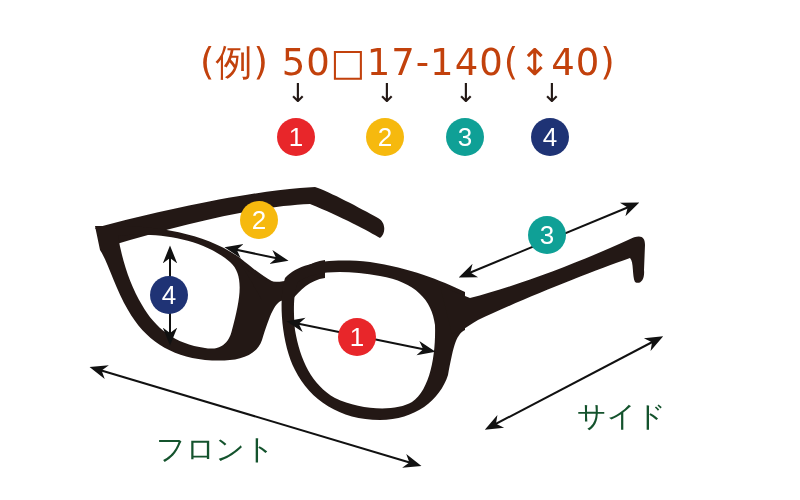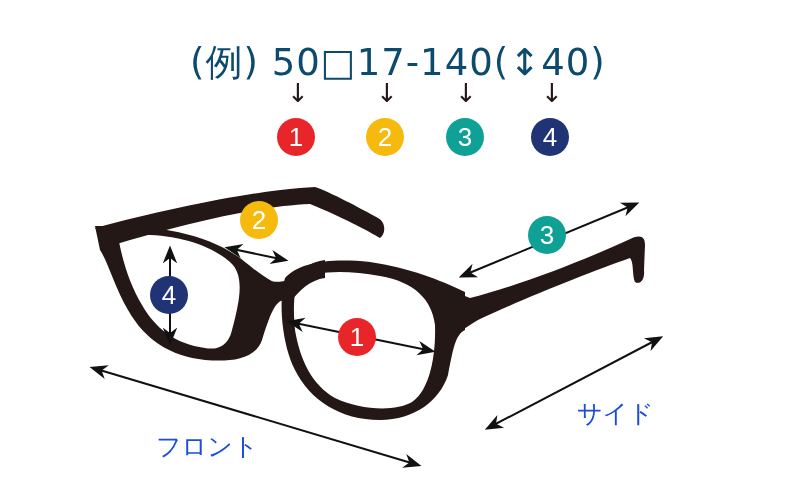--- a/index.html
+++ b/index.html
@@ -1,23 +1,23 @@
 <!DOCTYPE html>
 <html><head>
   <meta charset="utf-8">
   <style>
     html, body { margin: 0; padding: 0; background: #ffffff; }
     body { width: 800px; height: 500px; position: relative; overflow: hidden;
            font-family: "DejaVu Sans", "Liberation Sans", sans-serif; }
-    .example-line { position: absolute; top: 38px; left: 190px; font-size: 37px; color: #0c4a6e;
+    .example-line { position: absolute; top: 38px; left: 200px; font-size: 37px; color: #c2410c;
                     letter-spacing: 1px; white-space: nowrap; font-family: "DejaVu Sans", sans-serif; }
     .down-arrow { position: absolute; font-size: 26px; color: #231815; top: 78px; }
     .badge { position: absolute; width: 38px; height: 38px; border-radius: 50%; color: #fff;
              font-size: 26px; text-align: center; line-height: 38px; font-family: "Liberation Sans", sans-serif; }
-    .label { position: absolute; font-size: 25px; color: #1d4ed8; font-family: "DejaVu Sans", sans-serif; }
+    .label { position: absolute; font-size: 29px; color: #14532d; font-family: "DejaVu Sans", sans-serif; }
     svg { position: absolute; left: 0; top: 0; }
   </style>
 </head>
 <body>
 
 <div class="example-line">(例) 50□17-140(↕40)</div>
 
 <div class="down-arrow" style="left:287px;">↓</div>
 <div class="down-arrow" style="left:376px;">↓</div>
 <div class="down-arrow" style="left:455px;">↓</div>

